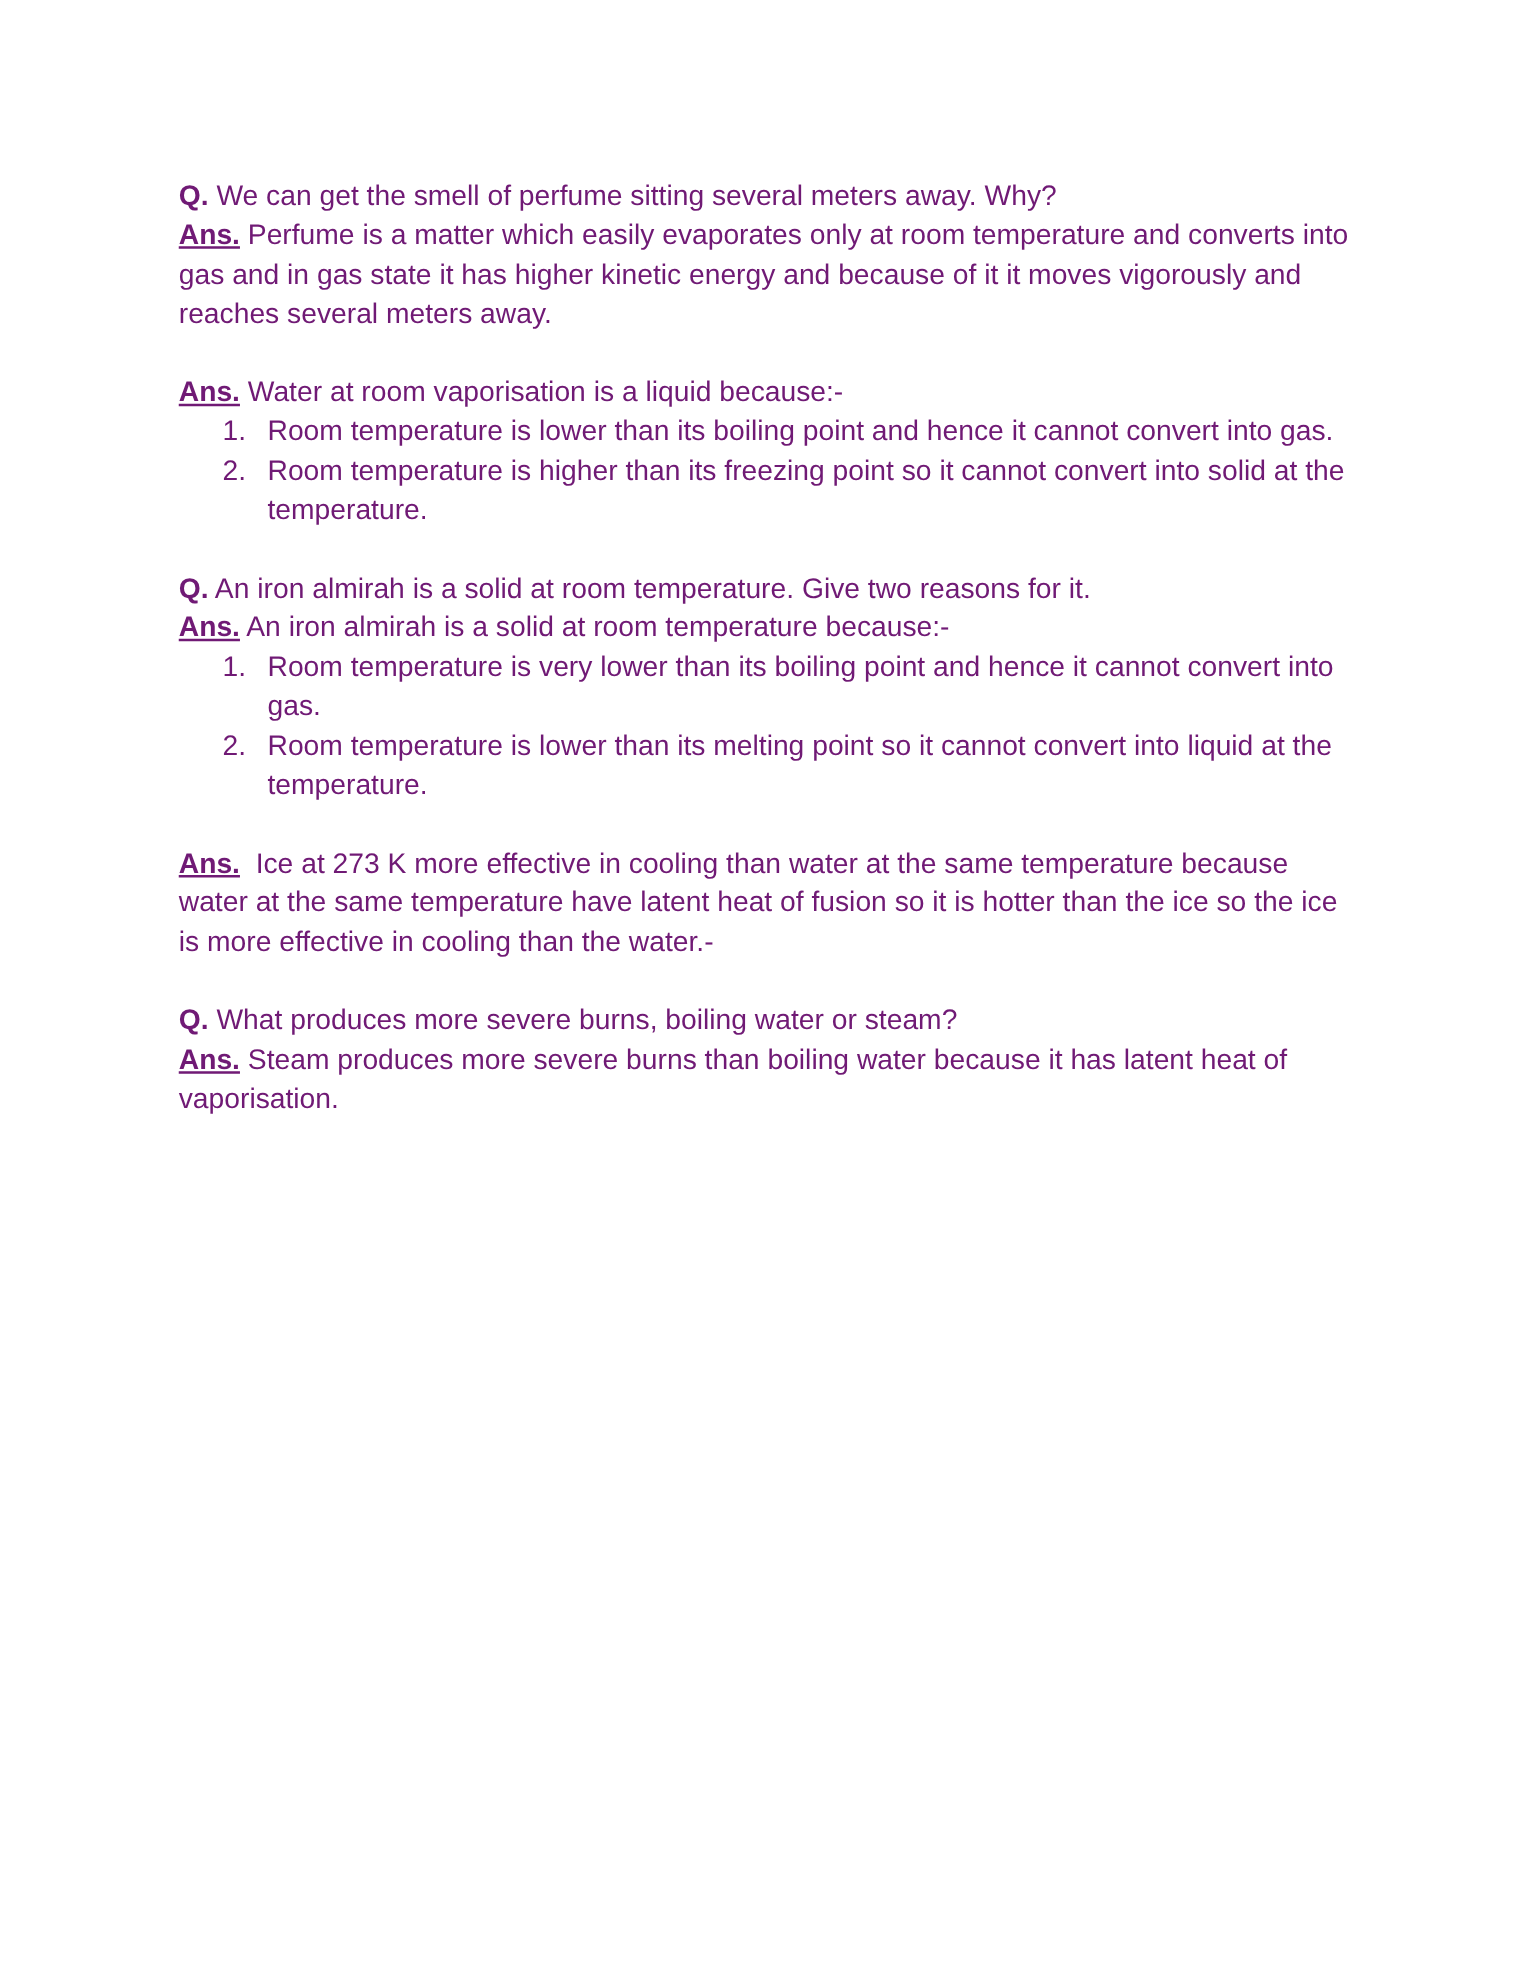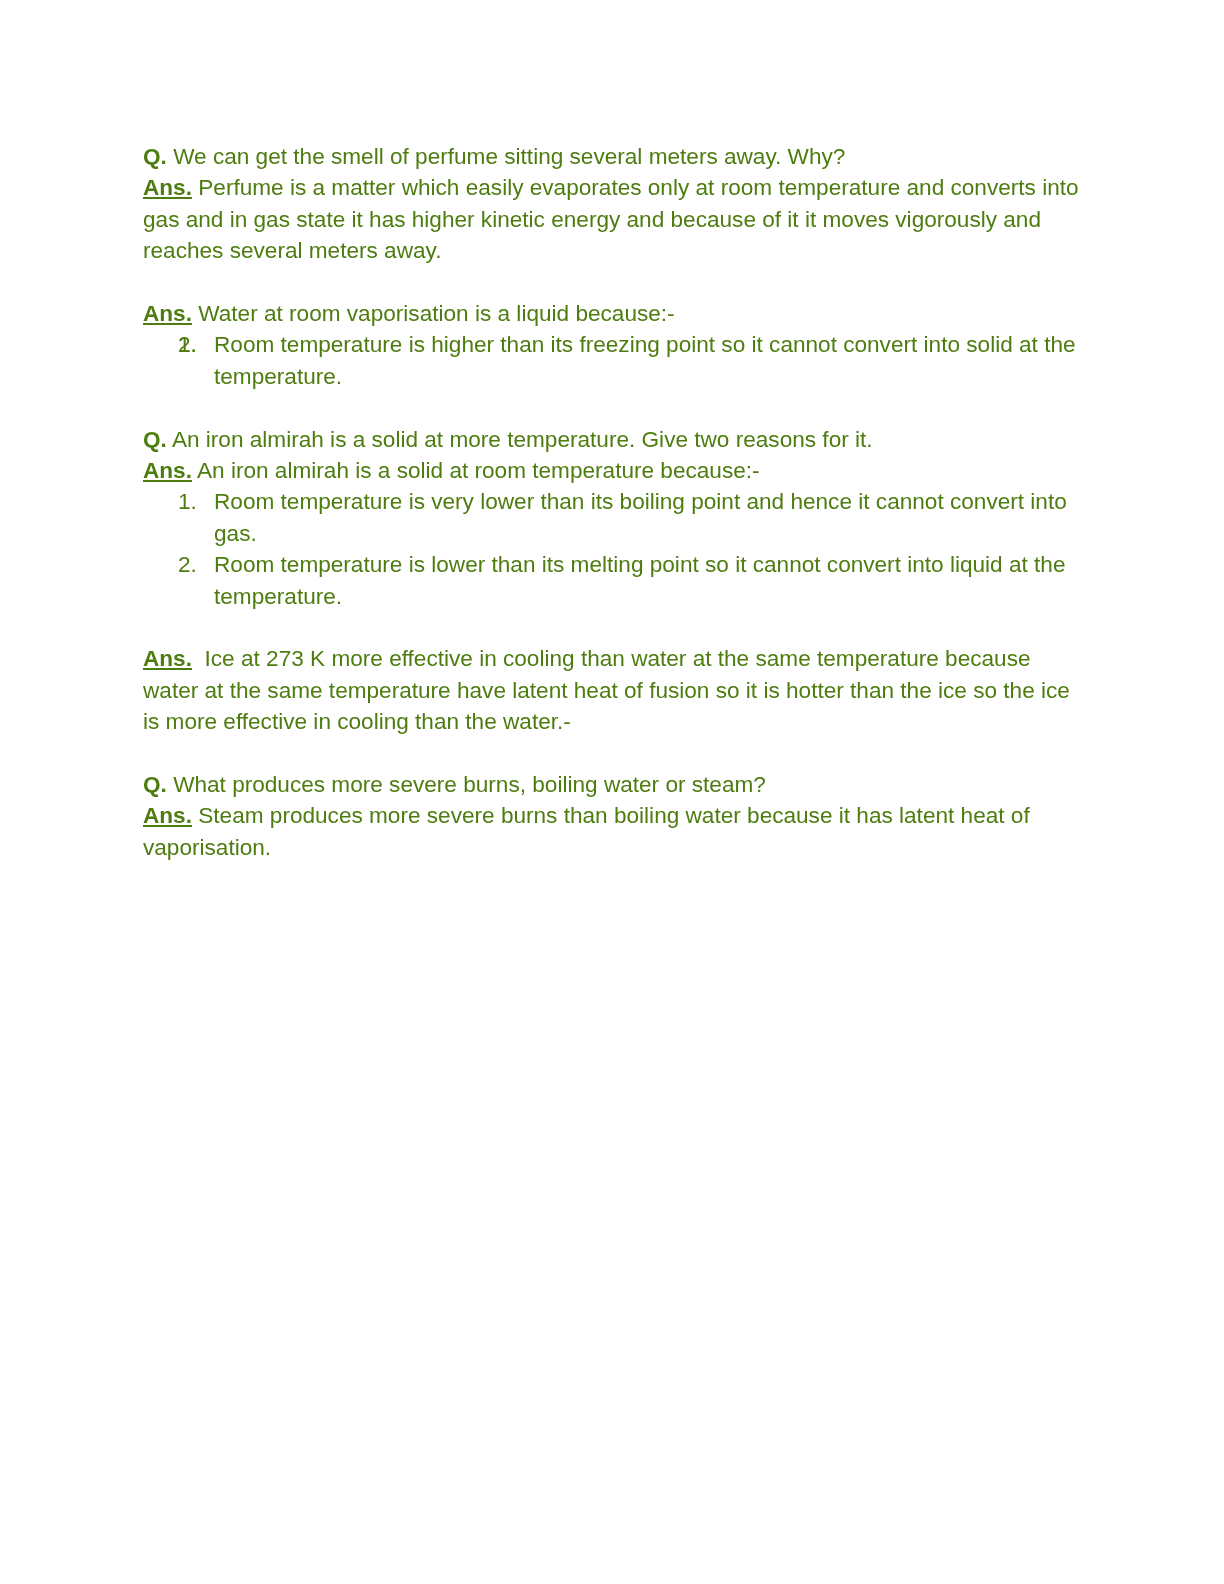--- a/index.html
+++ b/index.html
@@ -14,21 +14,21 @@
       overflow: hidden;
     }
     .page {
       position: absolute;
       left: 143px;
       top: 141px;
       width: 940px;
       font-family: "Liberation Sans", sans-serif;
       font-size: 22.6px;
       line-height: 31.4px;
-      color: #4d7c0f;
+      color: #701a75;
     }
     .qa {
       margin: 0 0 31.4px 0;
     }
     .line {
       display: block;
       white-space: pre-wrap;
     }
     .q-label {
       font-weight: bold;
@@ -58,27 +58,27 @@
 <div class="page">
 
   <div class="qa">
     <span class="line"><span class="q-label">Q.</span><span> We can get the smell of perfume sitting several meters away. Why?</span></span>
     <span class="line"><span class="a-label">Ans.</span><span> Perfume is a matter which easily evaporates only at room temperature and converts into gas and in gas state it has higher kinetic energy and because of it it moves vigorously and reaches several meters away.</span></span>
   </div>
 
   <div class="qa">
     <span class="line"><span class="a-label">Ans.</span><span> Water at room vaporisation is a liquid because:-</span></span>
     <ol class="reasons">
-      <li><span class="num">1.</span></li>
+      <li><span class="num">1.</span><span>Room temperature is lower than its boiling point and hence it cannot convert into gas.</span></li>
       <li><span class="num">2.</span><span>Room temperature is higher than its freezing point so it cannot convert into solid at the temperature.</span></li>
     </ol>
   </div>
 
   <div class="qa">
-    <span class="line"><span class="q-label">Q.</span><span> An iron almirah is a solid at more temperature. Give two reasons for it.</span></span>
+    <span class="line"><span class="q-label">Q.</span><span> An iron almirah is a solid at room temperature. Give two reasons for it.</span></span>
     <span class="line"><span class="a-label">Ans.</span><span> An iron almirah is a solid at room temperature because:-</span></span>
     <ol class="reasons">
       <li><span class="num">1.</span><span>Room temperature is  very lower than its boiling point and hence it cannot convert into gas.</span></li>
       <li><span class="num">2.</span><span>Room temperature is lower than its melting point so it cannot convert into liquid at the temperature.</span></li>
     </ol>
   </div>
 
   <div class="qa">
     <span class="line"><span class="a-label">Ans.</span><span>  Ice at 273 K more effective in cooling than water at the same temperature because water at the same temperature have latent heat of fusion so it is hotter than the ice so the ice is more effective in cooling than the water.-</span></span>
   </div>

